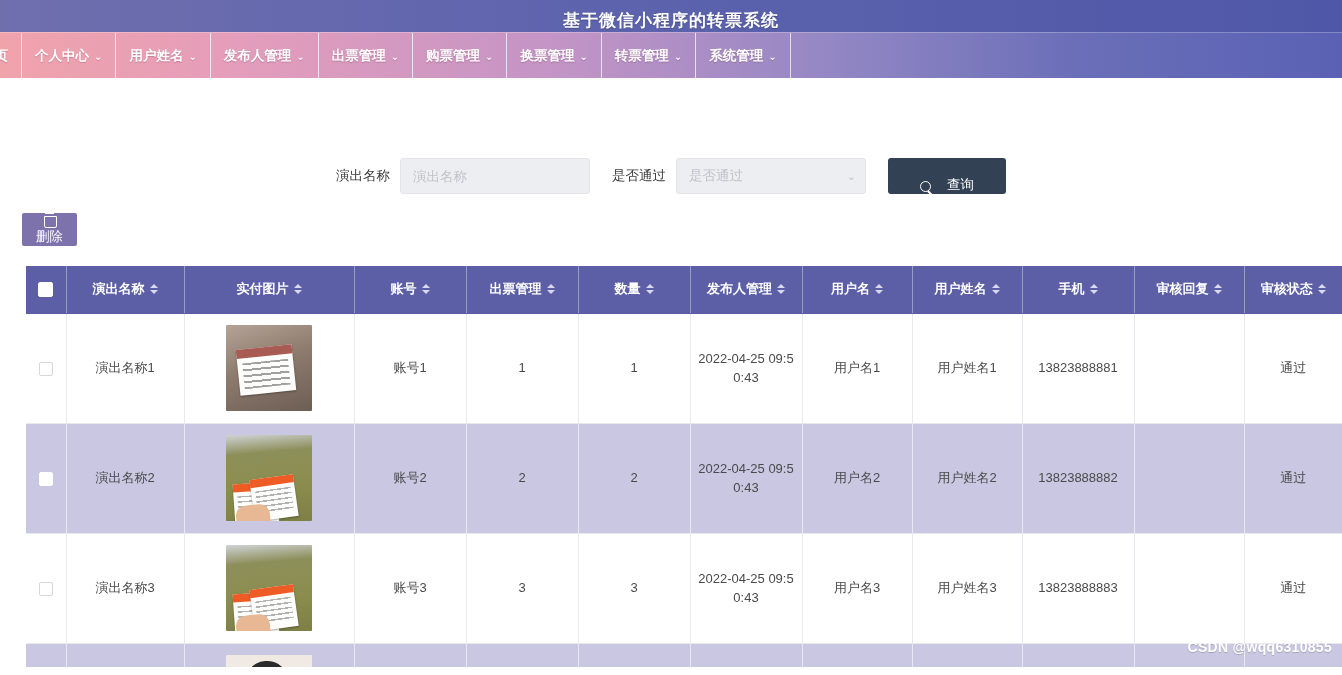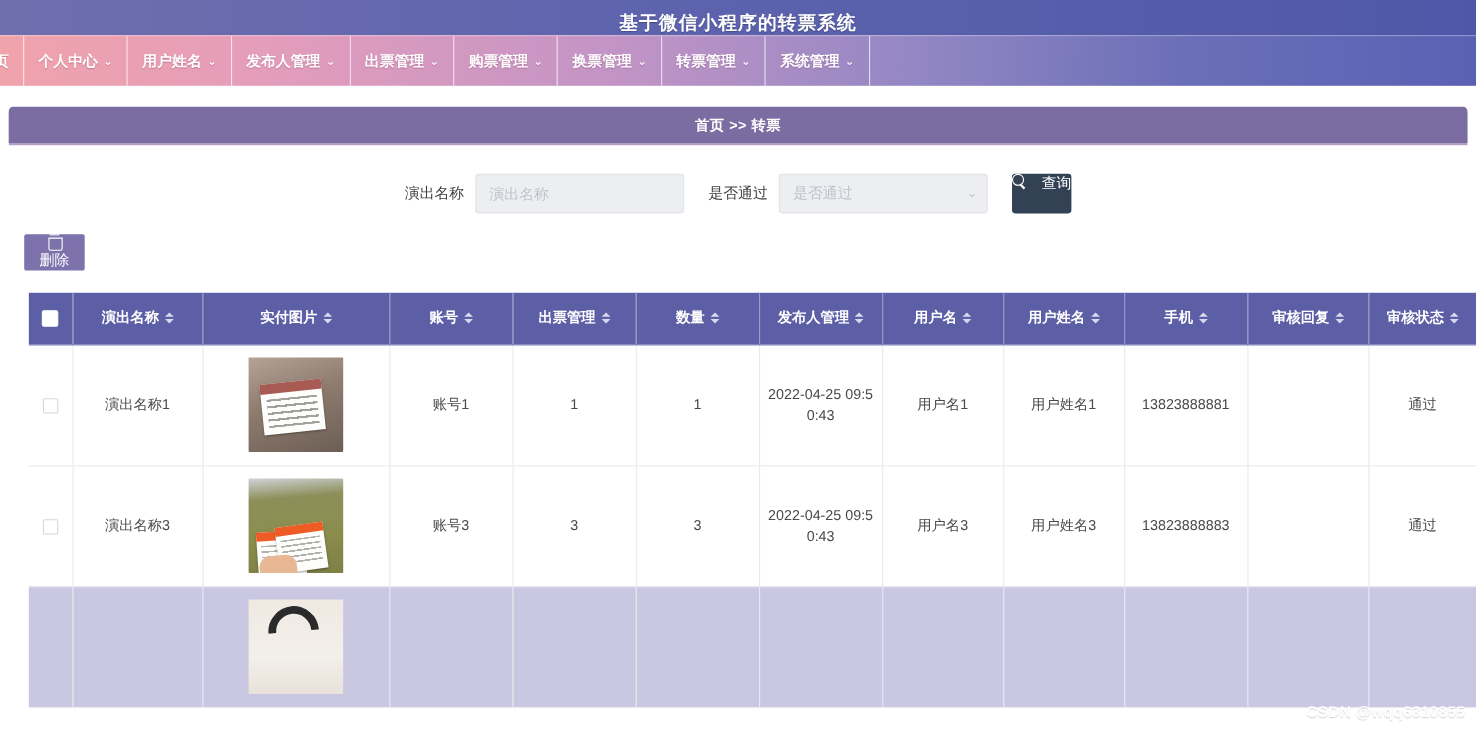--- a/index.html
+++ b/index.html
@@ -79,25 +79,25 @@
     background: #eceef1; border: 1px solid #e2e4e8; border-radius: 3px;
     padding: 0 26px 0 12px; font-size: 13.5px; color: #bfc3c9;
     display: flex; align-items: center; cursor: pointer;
   }
   .select-caret {
     position: absolute; right: 10px; top: 50%; transform: translateY(-50%);
     color: #c0c4cc; font-size: 11px; pointer-events: none;
   }
   .gap-r { margin-right: 22px; }
   .btn-search {
-    height: 36px; padding: 0 0;
+    height: 36px; padding: 0 32px;
     background: #334155; color: #ffffff;
     border: none; border-radius: 3px;
     font-size: 13.5px; font-family: inherit; cursor: pointer;
-    display: inline-flex; align-items: flex-start; gap: 14px;
+    display: inline-flex; align-items: flex-end; gap: 14px;
   }
   .mag-icon { display: inline-block; width: 13px; height: 13px; position: relative; }
   .mag-icon::before {
     content:""; position:absolute; left:0; top:0;
     width: 9px; height: 9px; border: 1.6px solid #fff; border-radius: 50%;
   }
   .mag-icon::after {
     content:""; position:absolute; left:8px; top:8.5px;
     width: 5px; height: 1.6px; background:#fff; transform: rotate(45deg);
     transform-origin: left center;
@@ -267,23 +267,20 @@
       <span>转票管理</span>
       <span class="nav-caret">⌄</span>
     </div>
     <div class="nav-item">
       <span>系统管理</span>
       <span class="nav-caret">⌄</span>
     </div>
     <div class="nav-filler"></div>
   </div>
 
-  <div class="breadcrumb-wrap">
-    <div class="breadcrumb">首页 &gt;&gt; 转票</div>
-  </div>
 
   <div class="search-row">
     <span class="form-label">演出名称</span>
     <input class="text-input gap-r" type="text" value="" placeholder="演出名称" style="">
     <span class="form-label">是否通过</span>
     <div class="select-wrap">
       <div class="select-box">是否通过</div>
       <span class="select-caret">⌄</span>
     </div>
     <button class="btn-search">
@@ -367,20 +364,40 @@
           <td>1</td>
           <td>1</td>
           <td>2022-04-25 09:50:43</td>
           <td>用户名1</td>
           <td>用户姓名1</td>
           <td>13823888881</td>
           <td></td>
           <td>通过</td>
         </tr>
 
+        <tr class="alt">
+          <td><span class="cb on"></span></td>
+          <td>演出名称2</td>
+          <td>
+            <span class="thumb t2">
+                <i class="tk tk-b"></i>
+                <i class="tk tk-a"></i>
+                <i class="hand"></i>
+              </span>
+          </td>
+          <td>账号2</td>
+          <td>2</td>
+          <td>2</td>
+          <td>2022-04-25 09:50:43</td>
+          <td>用户名2</td>
+          <td>用户姓名2</td>
+          <td>13823888882</td>
+          <td></td>
+          <td>通过</td>
+        </tr>
 
         <tr>
           <td><span class="cb"></span></td>
           <td>演出名称3</td>
           <td>
             <span class="thumb t3">
                 <i class="tk tk-b"></i>
                 <i class="tk tk-a"></i>
                 <i class="hand"></i>
               </span>

